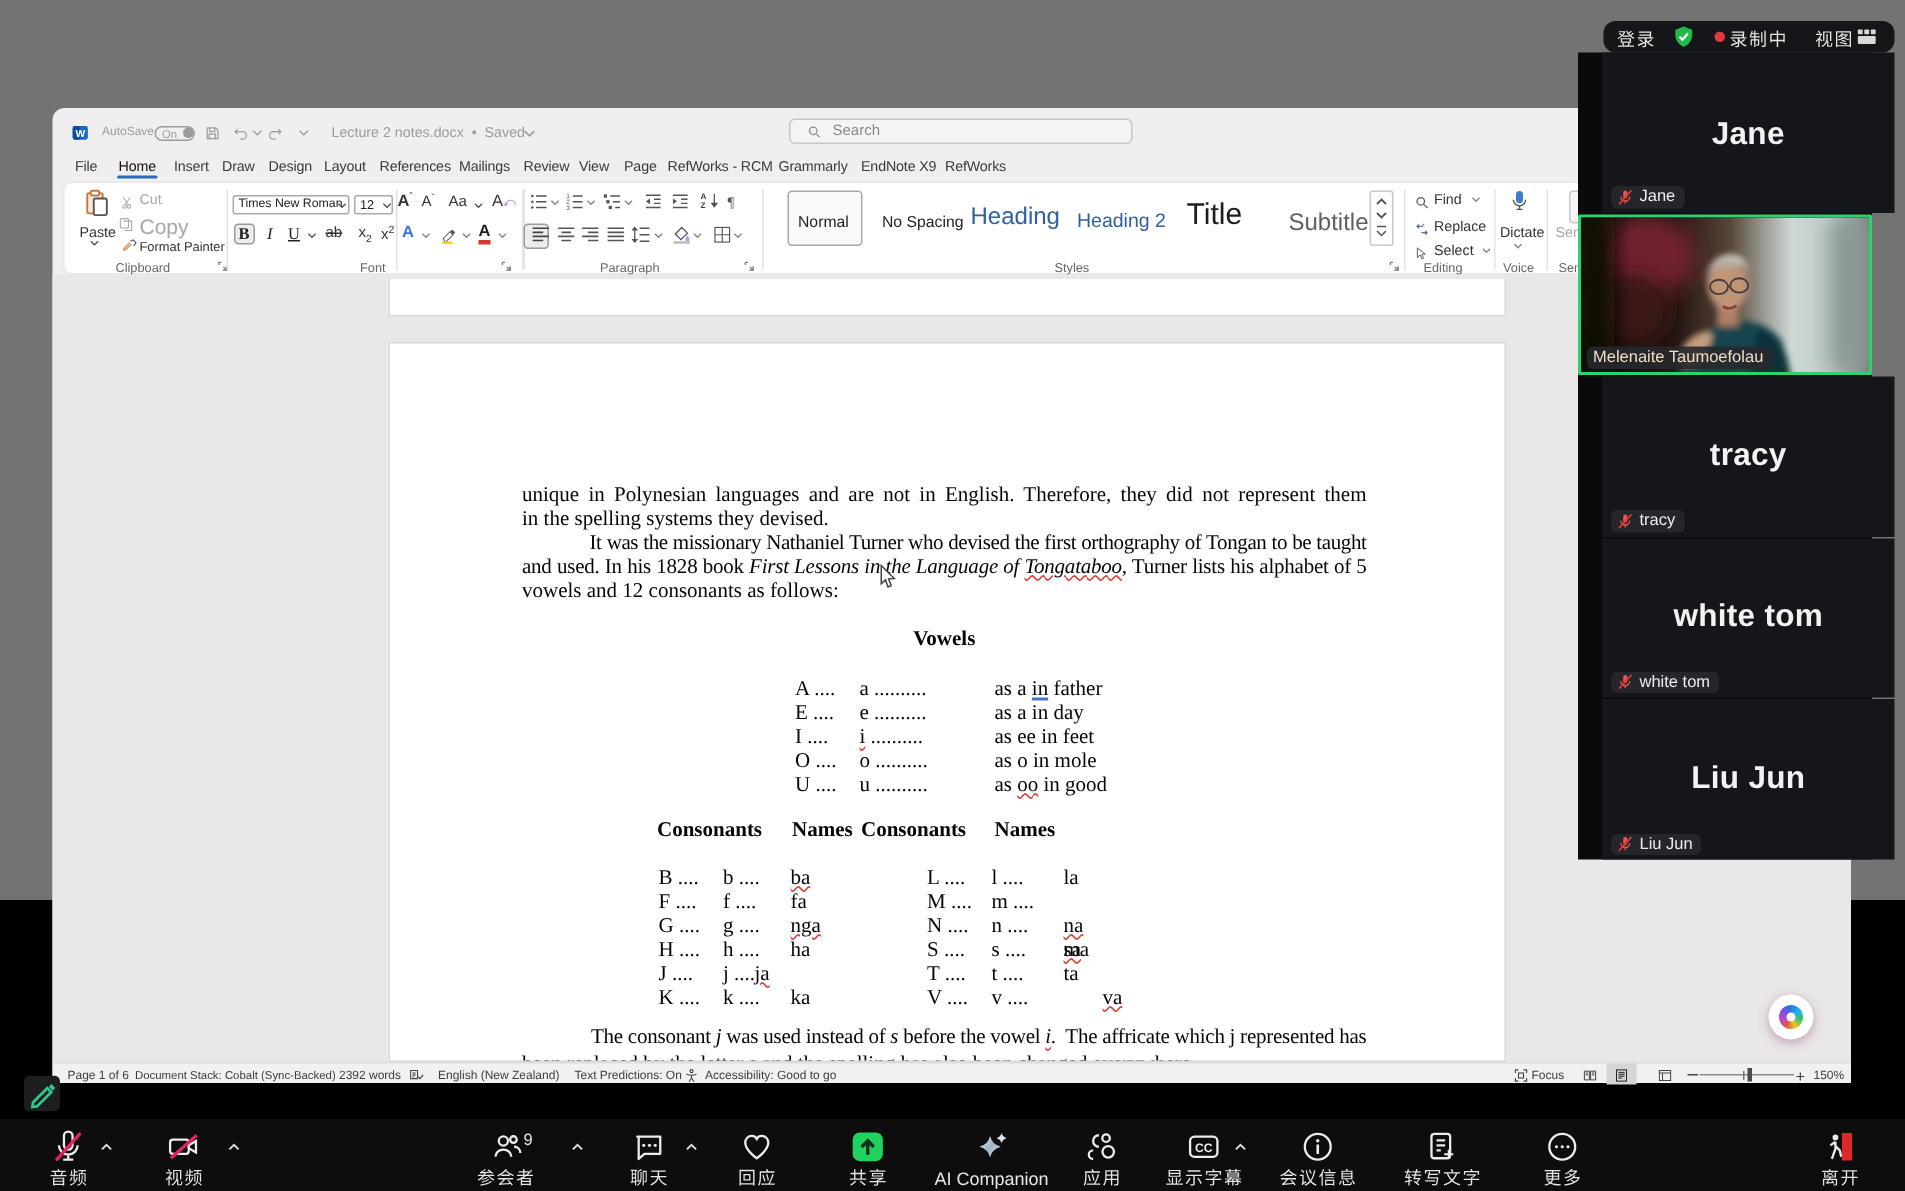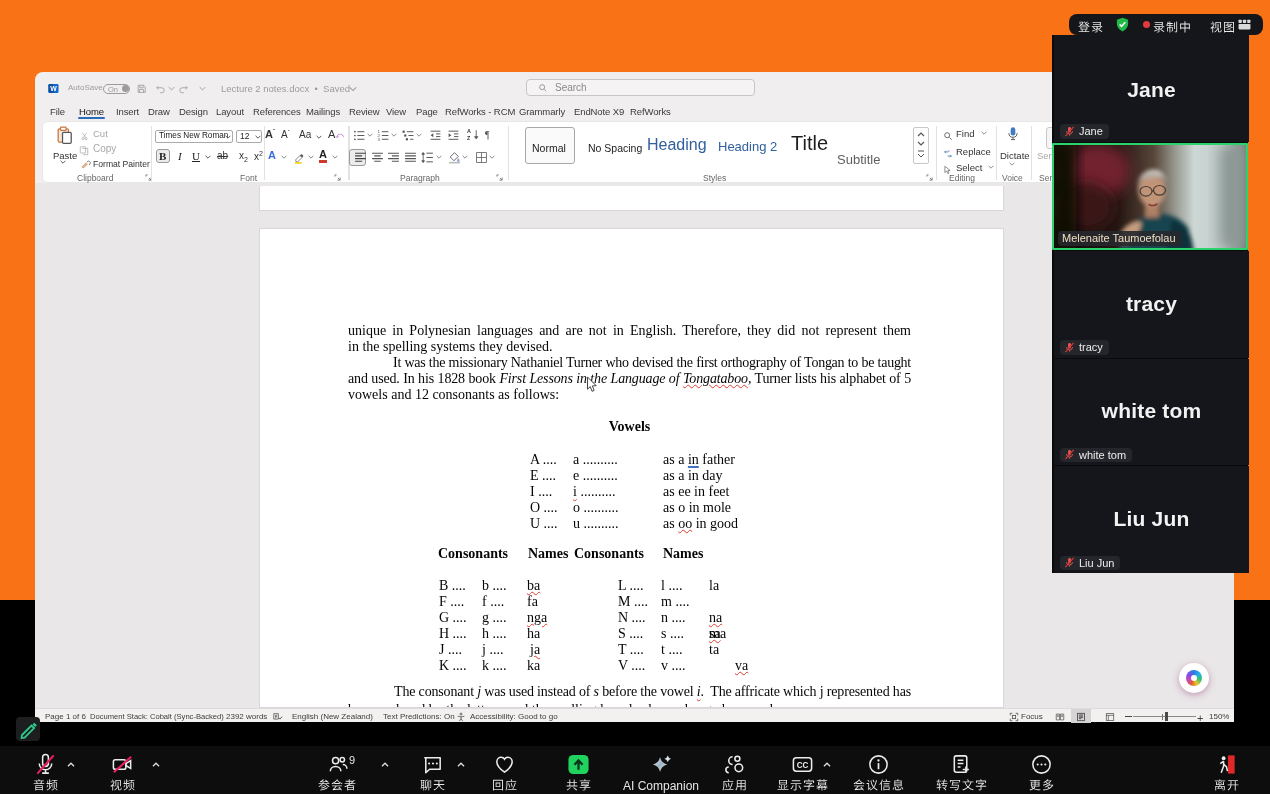--- a/index.html
+++ b/index.html
@@ -1,15 +1,15 @@
 <!DOCTYPE html>
 <html><head><meta charset="utf-8"><style>
 * { margin:0; padding:0; box-sizing:border-box; }
 html,body { width:1270px; height:794px; background:#000; overflow:hidden; }
-#stage { position:absolute; inset:0; width:1270px; height:600px; background:#f97316;
+#stage { position:absolute; inset:0; width:1270px; height:600px; background:#737373;
   font-family:"Liberation Sans",sans-serif; }
 .cjrow { display:inline-flex; align-items:center; }
 .cj { display:block; }
 
 #win { position:absolute; left:35px; top:72px; width:1199px; height:650px;
   background:#f0eeee; border-radius:8px 8px 0 0; }
 #titlebar { position:absolute; left:0; top:0; width:100%; height:31px; }
 .tbt { position:absolute; color:#9d9b9b; white-space:nowrap; }
 #tabsrow { position:absolute; left:0; top:31px; width:100%; height:18px; }
 .tab { position:absolute; top:2.5px; font-size:9.5px; letter-spacing:-0.1px; color:#3a3a3a; }
@@ -21,21 +21,21 @@
 #page1 { position:absolute; left:224px; top:3px; width:745px; height:25px; background:#fff; border:1px solid #d9d7d9; border-top:none; }
 #page2 { position:absolute; left:224px; top:45px; width:745px; height:480px; background:#fff; border:1px solid #d9d7d9; overflow:hidden; }
 #statusbar { position:absolute; left:0; top:636px; width:100%; height:14px; background:#f2f1f0; border-top:1px solid #dddbdb; }
 .st { position:absolute; top:2.5px; white-space:nowrap; font-size:8px; color:#3c3c3c; }
 
 .dl { position:absolute; font-family:"Liberation Serif",serif; font-size:14px; line-height:16px; color:#060606; white-space:nowrap; }
 .sq { text-decoration:underline; text-decoration-style:wavy; text-decoration-color:#e03c31; text-decoration-thickness:0.9px; text-underline-offset:0.5px; }
 .gq { text-decoration:underline; text-decoration-style:solid; text-decoration-color:#4472c4; text-decoration-thickness:1.6px; text-underline-offset:2px; }
 
 #panel { position:absolute; left:1052px; top:35px; width:196px; height:538px; background:#0a0a0b; }
-.tile { position:absolute; left:2px; width:195px; background:#14161b;padding-left:16px; }
+.tile { position:absolute; left:16px; width:195px; background:#14161b;padding-left:16px; }
 .bigname { position:absolute; left:0; right:0; top:50%; transform:translateY(-54%); text-align:center;
   font-size:21px; font-weight:bold; color:#f2f2f2; letter-spacing:0.2px; }
 .chip { position:absolute; display:inline-flex; align-items:center; gap:4px; background:rgba(38,40,45,0.9);
   border-radius:4px; padding:1px 6px 1px 4px; height:14.5px; }
 .chiptext { font-size:11px; color:#ededed; white-space:nowrap; }
 .vtile { position:absolute; left:0; top:107.5px; width:196px; height:107.5px; background:#111; border:2px solid #2bd36c; border-radius:1px; }
 .vtile svg { position:absolute; left:0; top:0; }
 
 #pill { position:absolute; left:1069px; top:14px; width:194px; height:21px; background:#141619; border-radius:8px; }
 
@@ -127,21 +127,21 @@
         <div style="position:absolute;left:37px;top:5px"><svg width="9" height="10" viewBox="0 0 24 24">
             <path d="M6 3l9 13M18 3L9 16M8 16a3 3 0 1 0 0 6 3 3 0 0 0 0-6zM16 16a3 3 0 1 0 0 6 3 3 0 0 0 0-6z" fill="none" stroke="#a9a7a7" stroke-width="1.8"></path>
           </svg></div>
         <span style="position:absolute;left:50px;top:5.5px;font-size:9.5px;color:#a9a7a7;white-space:nowrap;">Cut</span>
         <div style="position:absolute;left:36px;top:20px"><svg width="10" height="11" viewBox="0 0 24 24">
             <g fill="none" stroke="#a9a7a7" stroke-width="1.8">
               <rect x="3" y="3" width="13" height="15" rx="1.5"></rect>
               <path d="M8 7h13v15H10"></path>
             </g>
           </svg></div>
-        <span style="position:absolute;left:50px;top:21px;font-size:10px;color:#a9a7a7;white-space:nowrap;">Copy</span>
+        <span style="position:absolute;left:50px;top:21px;font-size:14px;color:#a9a7a7;white-space:nowrap;">Copy</span>
         <div style="position:absolute;left:38px;top:35px"><svg width="11" height="11" viewBox="0 0 24 24">
             <path d="M3 14l8-8 3 3-8 8H3z" fill="#e8b18a" stroke="#c9763d"></path>
             <path d="M13 4l4-2 4 4-3 5" fill="none" stroke="#555" stroke-width="1.6"></path>
           </svg></div>
         <span style="position:absolute;left:50px;top:37px;font-size:8.6px;color:#333;white-space:nowrap;">Format Painter</span>
         <span style="position:absolute;left:34px;top:50.5px;font-size:8.5px;color:#666;white-space:nowrap;">Clipboard</span>
         <svg style="position:absolute;left:102px;top:52px" width="7" height="7" viewBox="0 0 8 8">
           <path d="M1 1v2M1 1h2M7 4v3h-3M4.5 4.5L7 7" stroke="#777" stroke-width="1" fill="none"></path>
         </svg>
         <span style="position:absolute;left:107.5px;top:4px;width:1px;height:54px;background:#e3e1e1"></span>
@@ -308,21 +308,21 @@
         <svg style="position:absolute;left:453px;top:52px" width="7" height="7" viewBox="0 0 8 8">
           <path d="M1 1v2M1 1h2M7 4v3h-3M4.5 4.5L7 7" stroke="#777" stroke-width="1" fill="none"></path>
         </svg>
         <span style="position:absolute;left:465px;top:4px;width:1px;height:54px;background:#e3e1e1"></span>
         <span style="position:absolute;left:482px;top:5px;width:50px;height:37px;border:1px solid #a9a7a7;border-radius:3px;background:#fbfafa"></span>
         <span style="position:absolute;left:489px;top:20px;font-size:10.5px;color:#222;white-space:nowrap;font-family:'Liberation Sans';">Normal</span>
         <span style="position:absolute;left:545px;top:20px;font-size:10.5px;color:#222;white-space:nowrap;">No Spacing</span>
         <span style="position:absolute;left:604px;top:14px;font-size:16px;color:#31609f;white-space:nowrap;">Heading</span>
         <span style="position:absolute;left:675px;top:17px;font-size:13px;color:#31609f;white-space:nowrap;">Heading 2</span>
         <span style="position:absolute;left:748px;top:10px;font-size:20px;color:#1d1d1d;white-space:nowrap;">Title</span>
-        <span style="position:absolute;left:794px;top:18px;font-size:13px;color:#5f5f5f;white-space:nowrap;margin-top:12px;">Subtitle</span>
+        <span style="position:absolute;left:816px;top:18px;font-size:16px;color:#5f5f5f;white-space:nowrap;">Subtitle</span>
         <span style="position:absolute;left:870px;top:5px;width:16px;height:37px;border:1px solid #c9c7c7;border-radius:2px"></span>
         <svg style="position:absolute;left:874px;top:10px" width="8" height="26" viewBox="0 0 8 26">
           <g stroke="#555" stroke-width="1.2" fill="none">
             <path d="M1 4l3-3 3 3M1 10l3 3 3-3"></path>
             <path d="M1 19h6M1 22l3 3 3-3" stroke-width="1"></path>
           </g>
         </svg>
         <span style="position:absolute;left:660px;top:50.5px;font-size:8.5px;color:#666;white-space:nowrap;">Styles</span>
         <svg style="position:absolute;left:883px;top:52px" width="7" height="7" viewBox="0 0 8 8">
           <path d="M1 1v2M1 1h2M7 4v3h-3M4.5 4.5L7 7" stroke="#777" stroke-width="1" fill="none"></path>
@@ -415,21 +415,21 @@
 <div class="dl" style="left:661px;top:610px;">n ....</div>
 <div class="dl" style="left:709px;top:610px;"><span class="sq">na</span></div>
 <div class="dl" style="left:439px;top:626px;">H ....</div>
 <div class="dl" style="left:482px;top:626px;">h ....</div>
 <div class="dl" style="left:527px;top:626px;">ha</div>
 <div class="dl" style="left:618px;top:626px;">S ....</div>
 <div class="dl" style="left:661px;top:626px;">s ....</div>
 <div class="dl" style="left:709px;top:626px;"><span class="sq">sa</span></div>
 <div class="dl" style="left:439px;top:642px;">J ....</div>
 <div class="dl" style="left:482px;top:642px;">j ....</div>
-<div class="dl" style="left:530px;top:642px;"><span class="sq">ja</span></div>
+<div class="dl" style="left:503px;top:642px;"><span class="sq">ja</span></div>
 <div class="dl" style="left:618px;top:642px;">T ....</div>
 <div class="dl" style="left:661px;top:642px;">t ....</div>
 <div class="dl" style="left:709px;top:642px;">ta</div>
 <div class="dl" style="left:439px;top:658px;">K ....</div>
 <div class="dl" style="left:482px;top:658px;">k ....</div>
 <div class="dl" style="left:527px;top:658px;">ka</div>
 <div class="dl" style="left:618px;top:658px;">V ....</div>
 <div class="dl" style="left:661px;top:658px;">v ....</div>
 <div class="dl" style="left:735px;top:658px;"><span class="sq">va</span></div>
 <div class="dl" style="left:348px;top:684px;width:563px;white-space:normal;text-align:justify;text-align-last:justify;letter-spacing:-0.16px;word-spacing:-0.6px;"><span style="padding-left:46px"></span>The consonant <i>j</i> was used instead of <i>s</i> before the vowel <i class="sq">i</i>.&nbsp; The affricate which j represented has</div>

